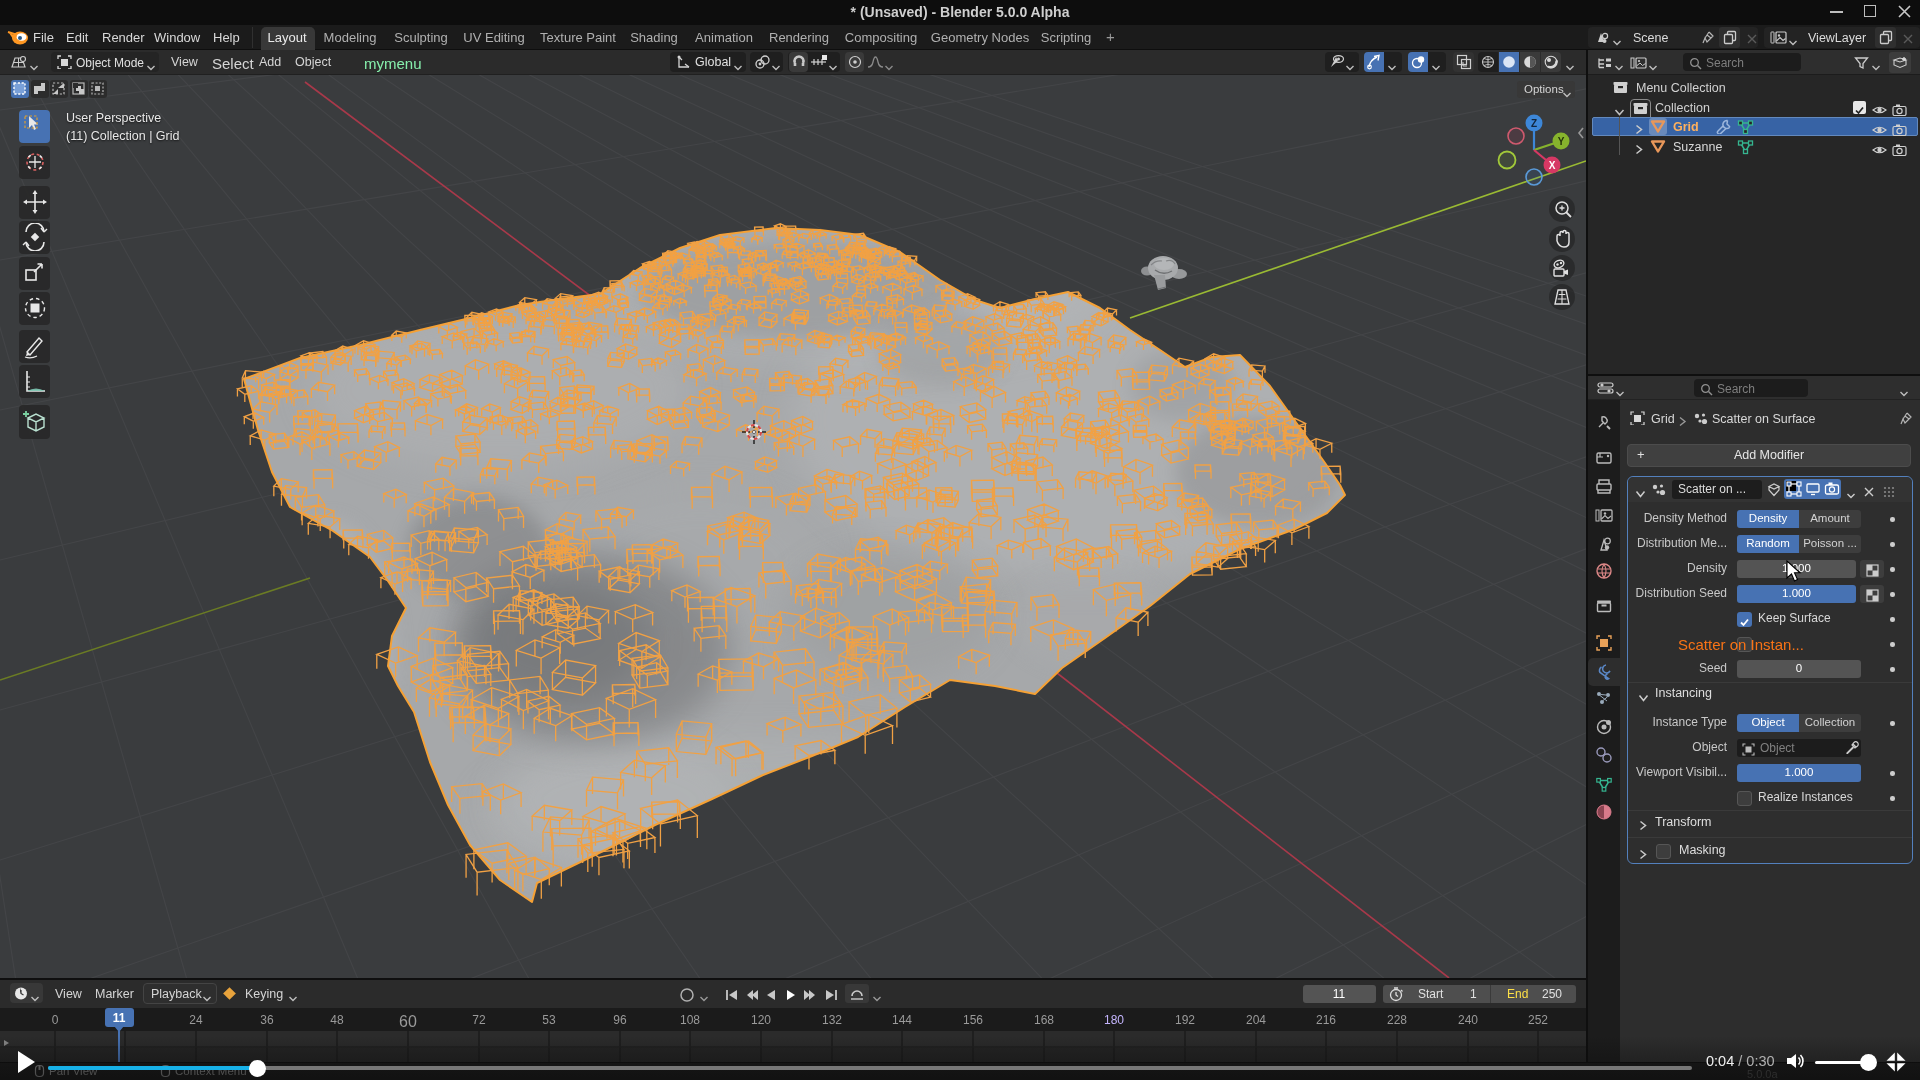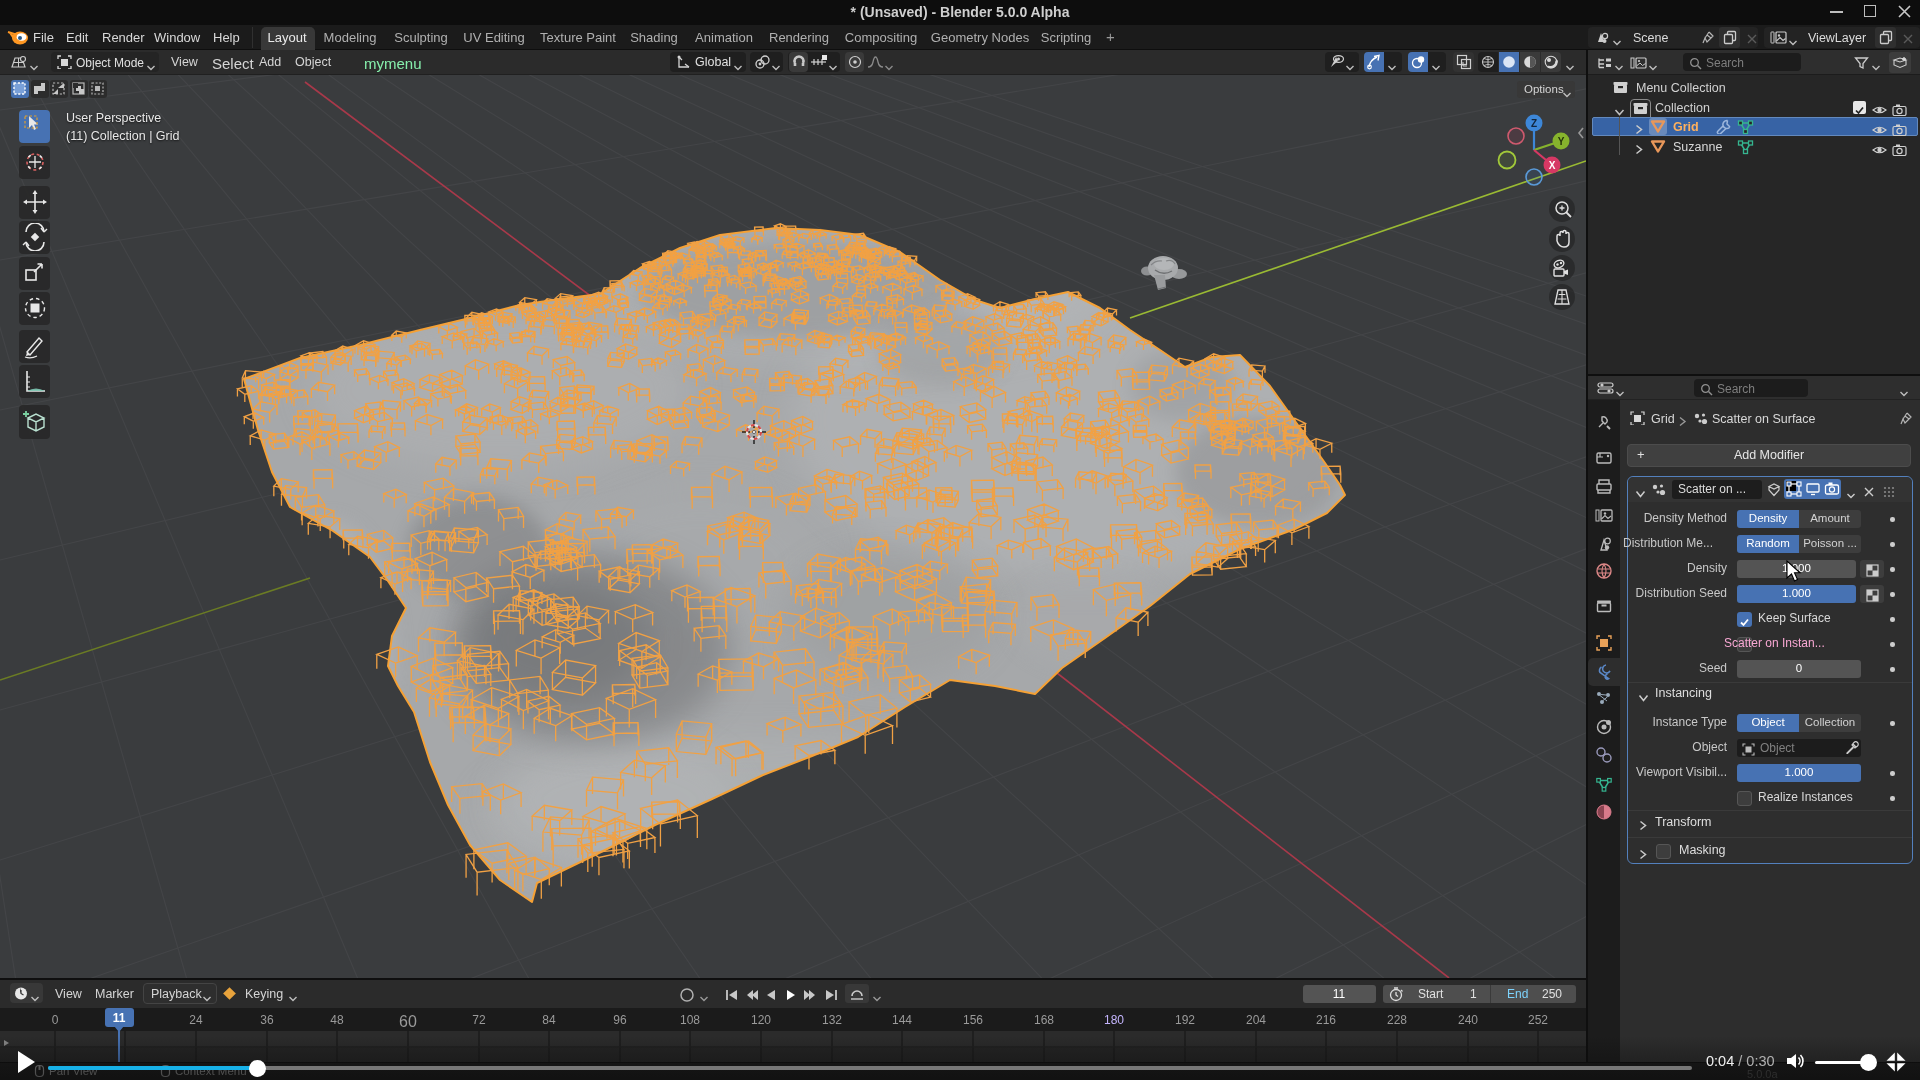--- a/index.html
+++ b/index.html
@@ -1712,21 +1712,21 @@
         <circle cx="7" cy="10" r="1.1"></circle>
         <circle cx="11" cy="10" r="1.1"></circle>
       </g>
     </svg></div>
 <div class="txt" style="left:1737px;top:511px;transform:translateX(-100%);font-size:12px;color:#c8c8c8;padding-right:10px">Density Method</div>
 <div class="abs" style="left:1737px;top:510px;width:62px;height:18px;background:#4772b3;border-radius:3px 0 0 3px"></div>
 <div class="txt" style="left:1768.0px;top:512px;transform:translateX(-50%);font-size:11.5px;color:#fff">Density</div>
 <div class="abs" style="left:1799px;top:510px;width:62px;height:18px;background:#3d3d3d;border-radius:0 3px 3px 0"></div>
 <div class="txt" style="left:1830.0px;top:512px;transform:translateX(-50%);font-size:11.5px;color:#d2d2d2">Amount</div>
 <div class="abs" style="left:1890px;top:517px;width:4.5px;height:4.5px;border-radius:50%;background:#cdcdcd"></div>
-<div class="txt" style="left:1737px;top:536px;transform:translateX(-100%);font-size:12px;color:#c8c8c8;padding-right:24px">Distribution Me...</div>
+<div class="txt" style="left:1737px;top:536px;transform:translateX(-100%);font-size:12px;color:#c8c8c8;padding-right:10px">Distribution Me...</div>
 <div class="abs" style="left:1737px;top:535px;width:62px;height:18px;background:#4772b3;border-radius:3px 0 0 3px"></div>
 <div class="txt" style="left:1768.0px;top:537px;transform:translateX(-50%);font-size:11.5px;color:#fff">Random</div>
 <div class="abs" style="left:1799px;top:535px;width:62px;height:18px;background:#3d3d3d;border-radius:0 3px 3px 0"></div>
 <div class="txt" style="left:1830.0px;top:537px;transform:translateX(-50%);font-size:11.5px;color:#d2d2d2">Poisson ...</div>
 <div class="abs" style="left:1890px;top:542px;width:4.5px;height:4.5px;border-radius:50%;background:#cdcdcd"></div>
 <div class="txt" style="left:1737px;top:561px;transform:translateX(-100%);font-size:12px;color:#c8c8c8;padding-right:10px">Density</div>
 <div class="abs" style="left:1737px;top:560px;width:119px;height:18px;background:#545454;border-radius:3px"></div>
 <div class="txt" style="left:1796.5px;top:562px;transform:translateX(-50%);font-size:11.5px;color:#fff">1.000</div>
 <div class="abs" style="left:1860px;top:560px;width:24px;height:18px;background:#3d3d3d;border-radius:3px"></div>
 <div class="abs" style="left:1866px;top:563px"><svg width="13" height="13" viewBox="0 0 13 13" style="">
@@ -1746,21 +1746,21 @@
     </svg></div>
 <div class="abs" style="left:1890px;top:592px;width:4.5px;height:4.5px;border-radius:50%;background:#cdcdcd"></div>
 <div class="txt" style="left:1737px;top:611px;transform:translateX(-100%);font-size:12px;color:#c8c8c8;padding-right:10px"></div>
 <div class="abs" style="left:1737px;top:611.5px;width:15px;height:15px;background:#4772b3;border-radius:3px"></div>
 <div class="abs" style="left:1739px;top:613.5px"><svg width="11" height="11" viewBox="0 0 11 11" style="">
       <path d="M2,5.5 L4.5,8 L9,2.5" stroke="#fff" stroke-width="1.8" fill="none"></path>
     </svg></div>
 <div class="txt" style="left:1758px;top:611px;font-size:12px;color:#d8d8d8">Keep Surface</div>
 <div class="abs" style="left:1890px;top:617px;width:4.5px;height:4.5px;border-radius:50%;background:#cdcdcd"></div>
 <div class="abs" style="left:1737px;top:636.5px;width:15px;height:15px;background:#3d3d3d;border:1px solid #565656;border-radius:3px"></div>
-<div class="txt" style="left:1724px;top:636px;font-size:12px;color:#f9a8d4">Scatter on Instan...</div>
+<div class="txt" style="left:1678px;top:636px;font-size:15px;color:#f97316">Scatter on Instan...</div>
 <div class="abs" style="left:1890px;top:642px;width:4.5px;height:4.5px;border-radius:50%;background:#cdcdcd"></div>
 <div class="txt" style="left:1737px;top:661px;transform:translateX(-100%);font-size:12px;color:#c8c8c8;padding-right:10px">Seed</div>
 <div class="abs" style="left:1737px;top:660px;width:124px;height:18px;background:#545454;border-radius:3px"></div>
 <div class="txt" style="left:1799.0px;top:662px;transform:translateX(-50%);font-size:11.5px;color:#fff">0</div>
 <div class="abs" style="left:1890px;top:667px;width:4.5px;height:4.5px;border-radius:50%;background:#cdcdcd"></div>
 <div class="abs" style="left:1628px;top:682px;width:284px;height:1px;background:#3a3a3a"></div>
 <div class="abs" style="left:1638px;top:689px"><svg width="11" height="10" viewBox="0 0 11 10" style="">
       <path d="M1.5,2.5 L5.5,7.5 L9.5,2.5" stroke="#ccc" stroke-width="1.5" fill="none"></path>
     </svg></div>
 <div class="txt" style="left:1655px;top:686px;font-size:12.5px;color:#dedede">Instancing</div>
@@ -1862,30 +1862,30 @@
 <div class="abs" style="left:1303px;top:985px;width:73px;height:18px;background:#545454;border-radius:3px"></div>
 <div class="txt" style="left:1339px;top:987px;transform:translateX(-50%);font-size:12px;color:#fff">11</div>
 <div class="abs" style="left:1383px;top:985px;width:193px;height:18px;background:#4e4e4e;border-radius:3px"></div>
 <div class="abs" style="left:1490px;top:985px;width:1px;height:18px;background:#3a3a3a"></div>
 <div class="abs" style="left:1388px;top:986px"><svg width="16" height="16" viewBox="0 0 16 16" style="">
       <circle cx="8" cy="9" r="5.5" fill="none" stroke="#ddd" stroke-width="1.3"></circle>
       <path d="M8,6 L8,9 L10,10.5 M6,2 L10,2 M13,4 L14.5,5.5" stroke="#ddd" stroke-width="1.3" fill="none"></path>
     </svg></div>
 <div class="txt" style="left:1418px;top:987px;font-size:12px;color:#e0e0e0">Start</div>
 <div class="txt" style="left:1470px;top:987px;font-size:12px;color:#e0e0e0">1</div>
-<div class="txt" style="left:1507px;top:987px;font-size:12px;color:#7dd3fc">End</div>
+<div class="txt" style="left:1507px;top:987px;font-size:12px;color:#fde047">End</div>
 <div class="txt" style="left:1542px;top:987px;font-size:12px;color:#e0e0e0">250</div>
 <div class="abs" style="left:0;top:1008px;width:1586px;height:23px;background:#1b1b1b"></div>
 <div class="txt" style="left:55px;top:1013px;transform:translateX(-50%);font-size:12px;color:#9a9a9a">0</div>
 <div class="txt" style="left:196px;top:1013px;transform:translateX(-50%);font-size:12px;color:#9a9a9a">24</div>
 <div class="txt" style="left:267px;top:1013px;transform:translateX(-50%);font-size:12px;color:#9a9a9a">36</div>
 <div class="txt" style="left:337px;top:1013px;transform:translateX(-50%);font-size:12px;color:#9a9a9a">48</div>
 <div class="txt" style="left:408px;top:1013px;transform:translateX(-50%);font-size:16px;color:#9a9a9a">60</div>
 <div class="txt" style="left:479px;top:1013px;transform:translateX(-50%);font-size:12px;color:#9a9a9a">72</div>
-<div class="txt" style="left:549px;top:1013px;transform:translateX(-50%);font-size:12px;color:#9a9a9a">84</div>
+<div class="txt" style="left:549px;top:1013px;transform:translateX(-50%);font-size:12px;color:#9a9a9a">53</div>
 <div class="txt" style="left:620px;top:1013px;transform:translateX(-50%);font-size:12px;color:#9a9a9a">96</div>
 <div class="txt" style="left:690px;top:1013px;transform:translateX(-50%);font-size:12px;color:#9a9a9a">108</div>
 <div class="txt" style="left:761px;top:1013px;transform:translateX(-50%);font-size:12px;color:#9a9a9a">120</div>
 <div class="txt" style="left:832px;top:1013px;transform:translateX(-50%);font-size:12px;color:#9a9a9a">132</div>
 <div class="txt" style="left:902px;top:1013px;transform:translateX(-50%);font-size:12px;color:#9a9a9a">144</div>
 <div class="txt" style="left:973px;top:1013px;transform:translateX(-50%);font-size:12px;color:#9a9a9a">156</div>
 <div class="txt" style="left:1044px;top:1013px;transform:translateX(-50%);font-size:12px;color:#9a9a9a">168</div>
 <div class="txt" style="left:1114px;top:1013px;transform:translateX(-50%);font-size:12px;color:#c4b5fd">180</div>
 <div class="txt" style="left:1185px;top:1013px;transform:translateX(-50%);font-size:12px;color:#9a9a9a">192</div>
 <div class="txt" style="left:1256px;top:1013px;transform:translateX(-50%);font-size:12px;color:#9a9a9a">204</div>

